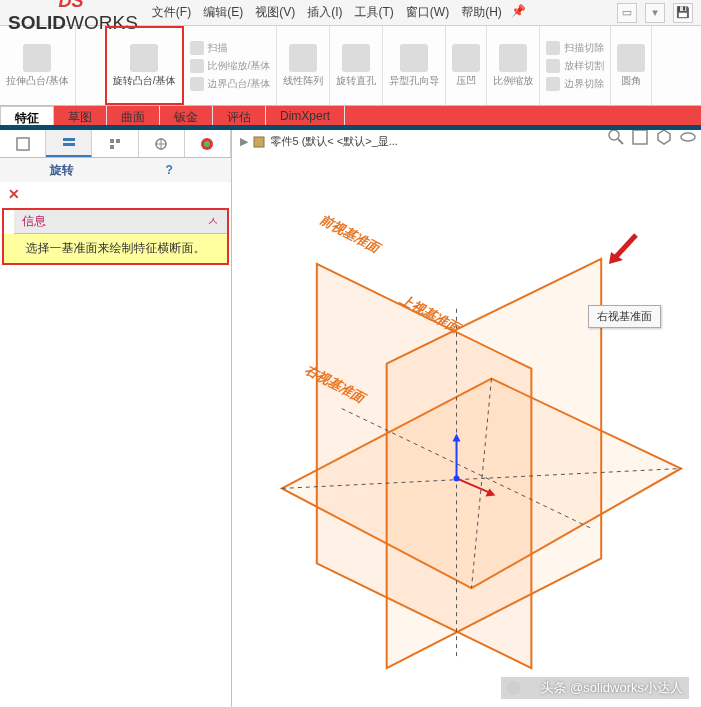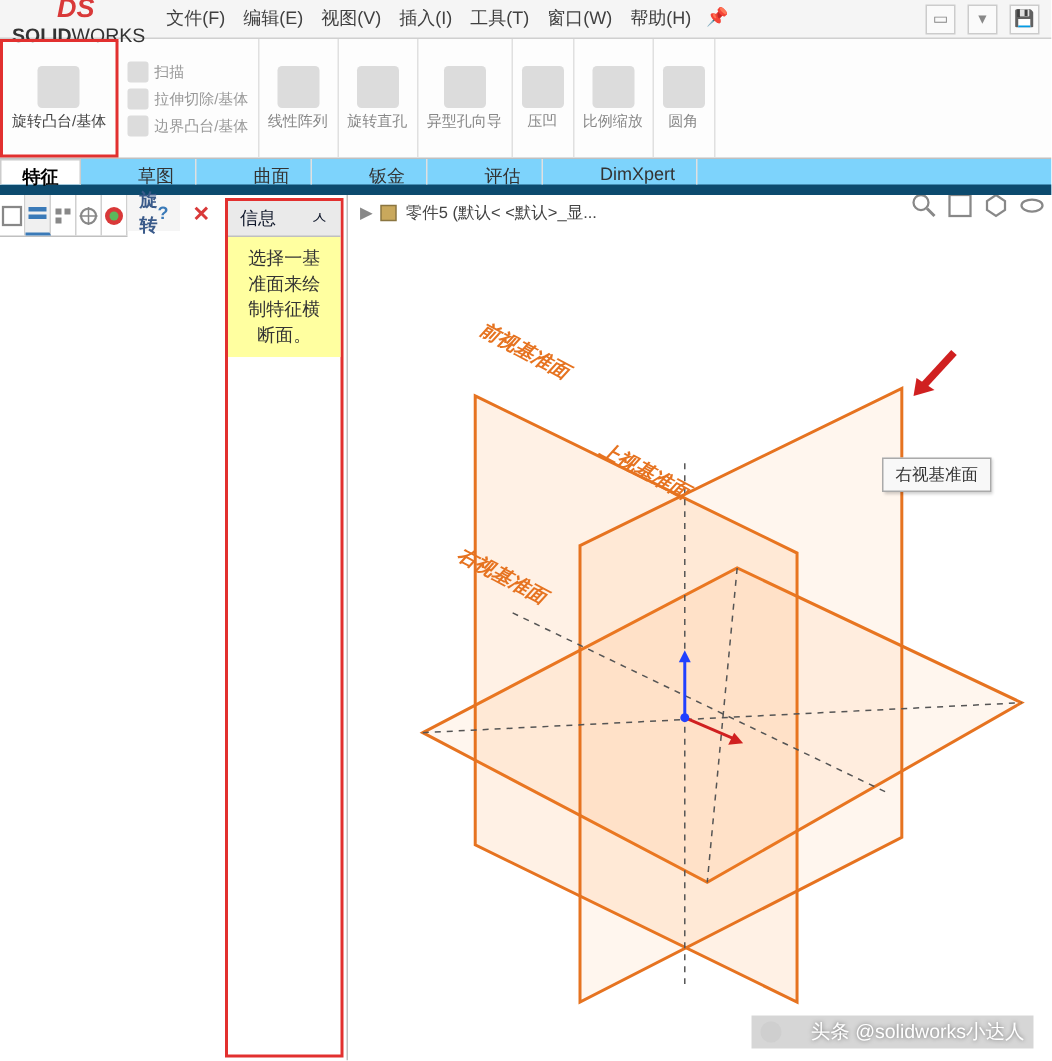--- a/index.html
+++ b/index.html
@@ -1,54 +1,54 @@
 <!DOCTYPE html>
 <html><head>
 <meta charset="utf-8">
 <style>
 * { margin: 0; padding: 0; box-sizing: border-box; font-family: "Microsoft YaHei", Arial, sans-serif; }
 body { width: 701px; height: 707px; background: #fff; overflow: hidden; font-size: 12px; position: relative; }
 
 .menubar { height: 26px; display: flex; align-items: center; border-bottom: 1px solid #d0d0d0; background: #f5f5f5; }
 .logo { display: flex; align-items: center; padding: 0 8px; flex-direction: column; }
 .logo-icon { color: #d93939; font-weight: bold; font-size: 18px; font-style: italic; margin-right: 4px; }
-.logo-text { font-size: 13px; color: #333; }
+.logo-text { font-size: 19px; color: #333; }
 .logo-text b { font-weight: bold; }
 .menu-items { display: flex; }
 .menu-item { padding: 0 6px; color: #404040; cursor: default; }
 .menu-pin { color: #3a7ab8; margin-left: 4px; }
 .menu-right { margin-left: auto; display: flex; gap: 8px; padding-right: 8px; }
 .menu-right-btn { width: 20px; height: 20px; border: 1px solid #ccc; background: #fafafa; display: flex; align-items: center; justify-content: center; color: #888; font-size: 11px; }
 
 .ribbon { height: 80px; display: flex; border-bottom: 1px solid #c0c0c0; background: #fdfdfd; }
 .ribbon-group { display: flex; flex-direction: column; align-items: center; justify-content: center; padding: 4px 6px; border-right: 1px solid #e0e0e0; color: #888; font-size: 10px; }
-.ribbon-group.active { border: 2px solid #e2302f; color: #444; }
+.ribbon-group.active { border: 2px solid #e2302f; color: #444; margin-left: 29px; }
 .ribbon-icon { width: 28px; height: 28px; margin-bottom: 2px; background: #dcdcdc; border-radius: 3px; }
 .ribbon-sub { display: flex; flex-direction: column; gap: 4px; padding: 4px 6px; border-right: 1px solid #e0e0e0; justify-content: center; }
 .ribbon-sub-item { display: flex; align-items: center; gap: 4px; color: #999; font-size: 10px; }
 .ribbon-sub-icon { width: 14px; height: 14px; background: #dcdcdc; border-radius: 2px; }
 
-.tabs { height: 24px; display: flex; border-bottom: 7px solid #0c4a6e; background: #7dd3fc; gap: 24px; }
+.tabs { height: 24px; display: flex; border-bottom: 5px solid #0c4a6e; background: #ef4444; }
 .tab { padding: 3px 14px; color: #333; cursor: default; border-right: 1px solid #e0e0e0; }
 .tab.active { background: #fff; border-top: 1px solid #ccc; border-left: 1px solid #ccc; border-right: 1px solid #ccc; font-weight: bold; color: #000; }
 
 .content { display: flex; height: calc(100% - 130px); }
-.sidebar { width: 232px; border-right: 1px solid #c0c0c0; background: #fff; display: flex; flex-direction: row; }
+.sidebar { width: 232px; border-right: 1px solid #c0c0c0; background: #fff; display: flex; flex-direction: column; }
 .sidebar-tabs { height: 28px; display: flex; border-bottom: 1px solid #c0c0c0; }
 .side-tab { flex: 1; display: flex; align-items: center; justify-content: center; border-right: 1px solid #d0d0d0; }
 .side-tab.active { background: #f0f0f0; border-bottom: 2px solid #3a7ab8; }
 .side-tab-icon { width: 16px; height: 16px; }
 
 .panel-title { height: 24px; display: flex; align-items: center; padding: 0 8px; color: #3a5a8a; font-weight: bold; background: #f5f5f5; position: relative; }
 .panel-title span { flex: 1; text-align: center; }
 .help-icon { color: #3a7ab8; cursor: help; }
 .cancel-x { color: #d93939; font-size: 14px; font-weight: bold; padding: 4px 8px; cursor: pointer; }
 
 .info-box { border: 2px solid #e2302f; margin: 2px; }
-.info-header { background: #eaeaea; padding: 3px 8px; display: flex; justify-content: space-between; border-bottom: 1px solid #c0c0c0; color: #0f172a; }
+.info-header { background: #eaeaea; padding: 3px 8px; display: flex; justify-content: space-between; border-bottom: 1px solid #c0c0c0; color: #be185d; margin-left: 10px; }
 .info-body { background: #ffffa0; padding: 6px 8px; color: #333; text-align: center; }
 
 .viewport { flex: 1; position: relative; background: #fff; overflow: hidden; }
 .breadcrumb { position: absolute; top: 4px; left: 8px; display: flex; align-items: center; gap: 4px; color: #444; font-size: 11px; }
 .bc-arrow { color: #888; }
 .bc-icon { width: 14px; height: 14px; display: inline-block; }
 
 .view-toolbar { position: absolute; top: -2px; right: 4px; display: flex; gap: 6px; }
 .vt-icon { width: 18px; height: 18px; color: #888; }
 
@@ -80,32 +80,36 @@
     <span class="menu-pin">📌</span>
   </div>
   <div class="menu-right">
     <div class="menu-right-btn">▭</div>
     <div class="menu-right-btn">▾</div>
     <div class="menu-right-btn">💾</div>
   </div>
 </div>
 
 <div class="ribbon">
+  <div class="ribbon-group">
+    <div class="ribbon-icon"></div>
+    <span>拉伸凸台/基体</span>
+  </div>
   <div class="ribbon-group active">
     <div class="ribbon-icon"></div>
     <span>旋转凸台/基体</span>
   </div>
   <div class="ribbon-sub">
     <div class="ribbon-sub-item">
         <div class="ribbon-sub-icon"></div>
         <span>扫描</span>
       </div>
     <div class="ribbon-sub-item">
         <div class="ribbon-sub-icon"></div>
-        <span>拉伸切除/基体</span>
+        <span>比例缩放/基体</span>
       </div>
     <div class="ribbon-sub-item">
         <div class="ribbon-sub-icon"></div>
         <span>边界凸台/基体</span>
       </div>
   </div>
   <div class="ribbon-group">
       <div class="ribbon-icon"></div>
       <span>线性阵列</span>
     </div>
@@ -118,20 +122,34 @@
       <span>异型孔向导</span>
     </div>
   <div class="ribbon-group">
       <div class="ribbon-icon"></div>
       <span>压凹</span>
     </div>
   <div class="ribbon-group">
       <div class="ribbon-icon"></div>
       <span>比例缩放</span>
     </div>
+  <div class="ribbon-sub">
+    <div class="ribbon-sub-item">
+        <div class="ribbon-sub-icon"></div>
+        <span>扫描切除</span>
+      </div>
+    <div class="ribbon-sub-item">
+        <div class="ribbon-sub-icon"></div>
+        <span>放样切割</span>
+      </div>
+    <div class="ribbon-sub-item">
+        <div class="ribbon-sub-icon"></div>
+        <span>边界切除</span>
+      </div>
+  </div>
   <div class="ribbon-group">
       <div class="ribbon-icon"></div>
       <span>圆角</span>
     </div>
 </div>
 
 <div class="tabs">
   <div class="tab active">特征</div>
   <div class="tab">草图</div>
   <div class="tab">曲面</div>

